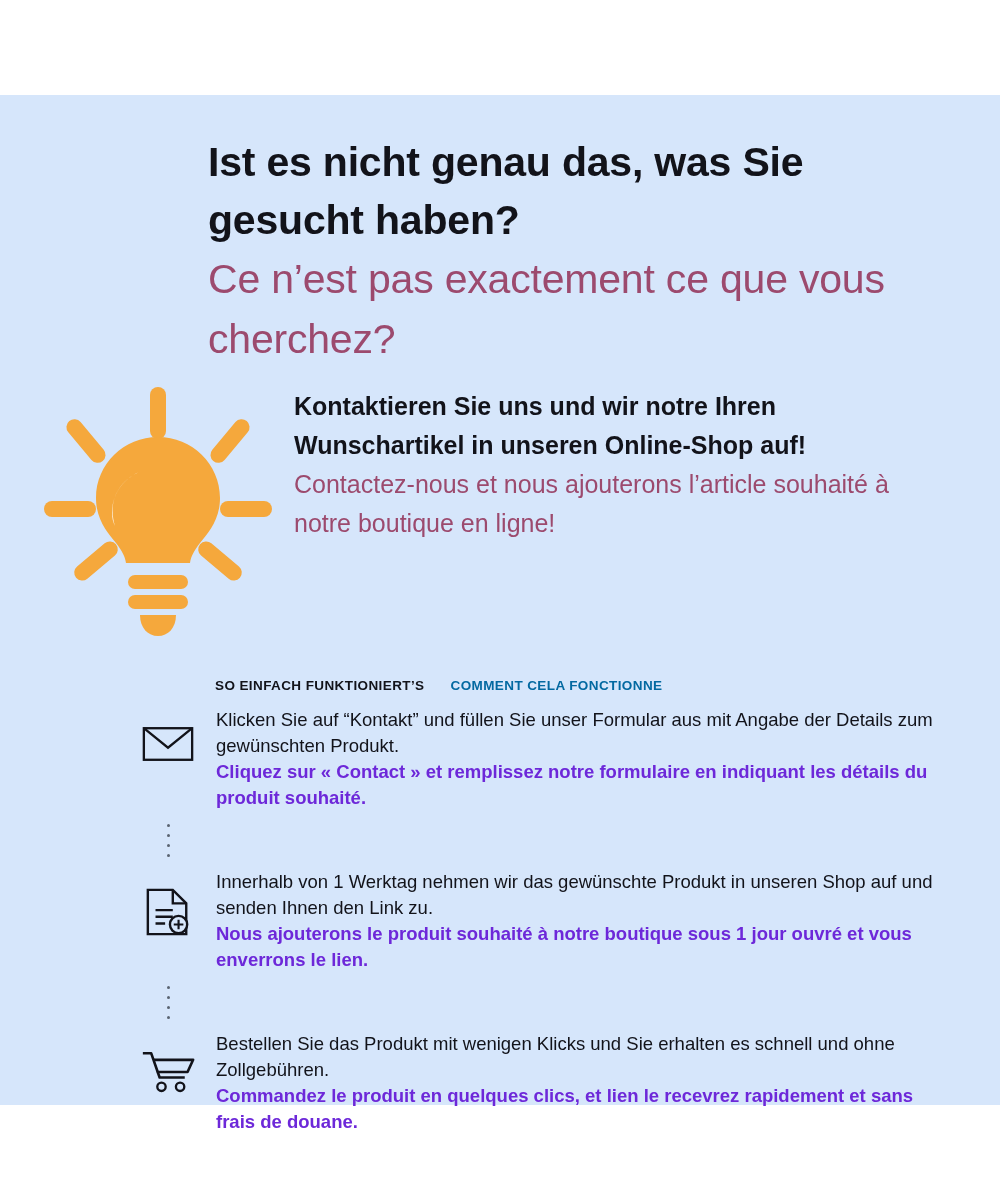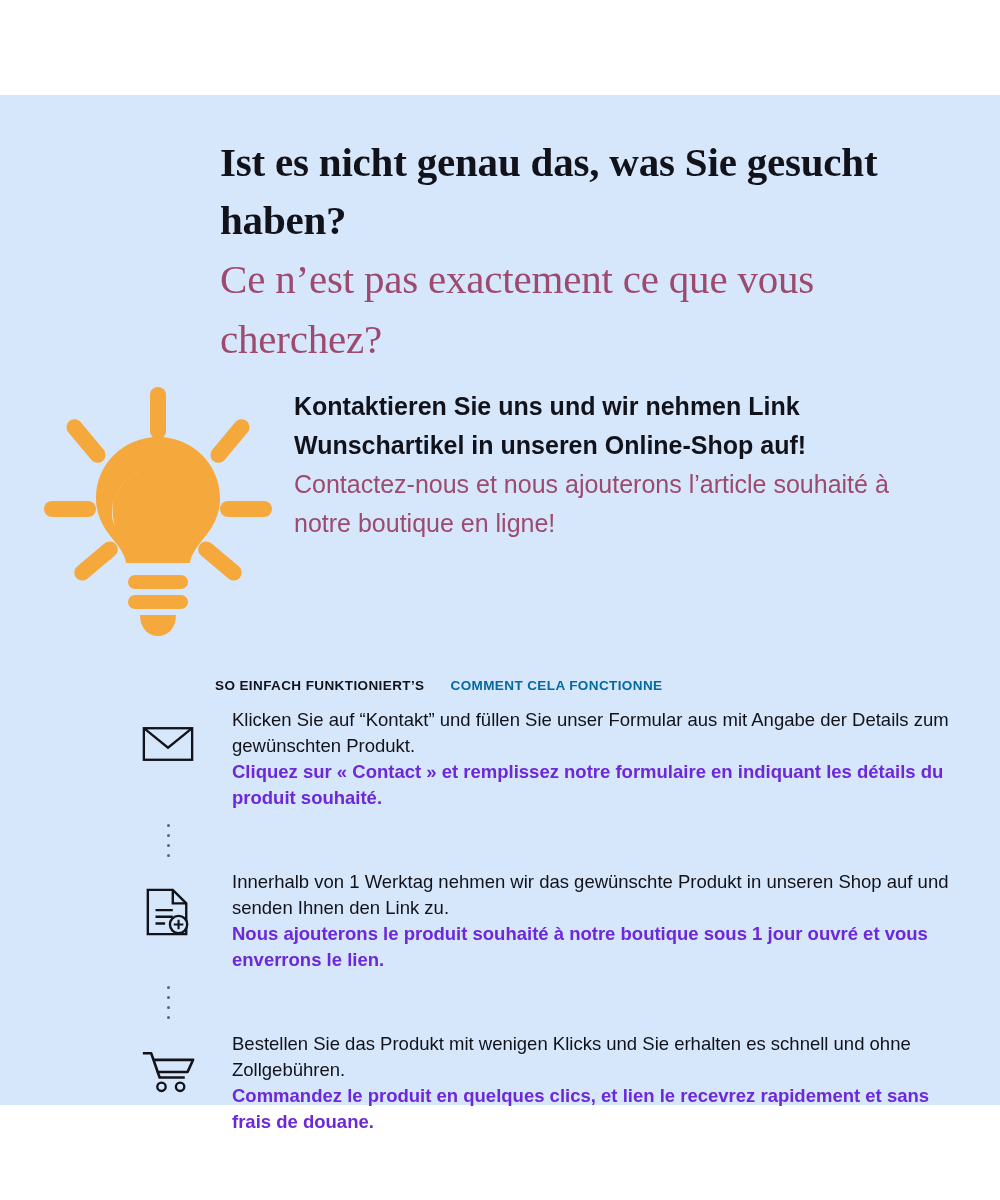--- a/index.html
+++ b/index.html
@@ -26,24 +26,23 @@
     left: 0;
     top: 95px;
     width: 1000px;
     height: 1010px;
     background: #d6e6fb;
   }
 
   
   .headline {
     position: absolute;
-    left: 220px;
+    left: 208px;
     top: 38px;
     width: 740px;
-    font-family: Liberation Serif, serif;
   }
   .headline .de {
     font-size: 41px;
     line-height: 58px;
     font-weight: bold;
     color: #12131a;
     letter-spacing: -0.2px;
     margin: 0;
   }
   .headline .fr {
@@ -113,21 +112,21 @@
   .steps {
     position: absolute;
     left: 120px;
     top: 612px;
     width: 830px;
   }
   .step {
     position: relative;
     display: flex;
     align-items: flex-start;
-    gap: 16px;
+    gap: 0px;
   }
   .step-icon {
     width: 96px;
     flex: 0 0 96px;
     display: flex;
     justify-content: center;
     padding-top: 18px;
   }
   .step-text {
     flex: 1 1 auto;
@@ -197,21 +196,21 @@
           <rect x="90" y="190" width="60" height="14" rx="7"></rect>
           <rect x="90" y="210" width="60" height="14" rx="7"></rect>
           <path d="M102 230h36c0 13-8 21-18 21s-18-8-18-21z"></path>
         </g>
 
         <path d="M104 86c-18 6-30 23-30 42 0 5 1 9 3 13-8-26 5-47 27-55z" fill="#fdf2e2"></path>
       </svg>
     </div>
 
     <div class="intro">
-      <p class="de">Kontaktieren Sie uns und wir nehmen Link Wunschartikel in unseren Online-Shop auf!</p>
+      <p class="de">Kontaktieren Sie uns und wir notre Ihren Wunschartikel in unseren Online-Shop auf!</p>
       <p class="fr">Contactez-nous et nous ajouterons l’article souhaité à notre boutique en ligne!</p>
     </div>
 
     <div class="subheads">
       <span class="de">SO EINFACH FUNKTIONIERT’S</span>
       <span class="fr">COMMENT CELA FONCTIONNE</span>
     </div>
 
     <div class="steps">
 

